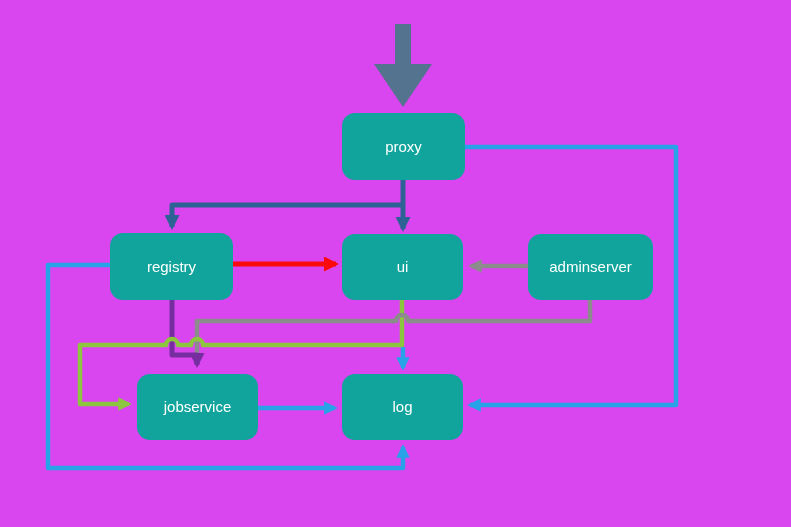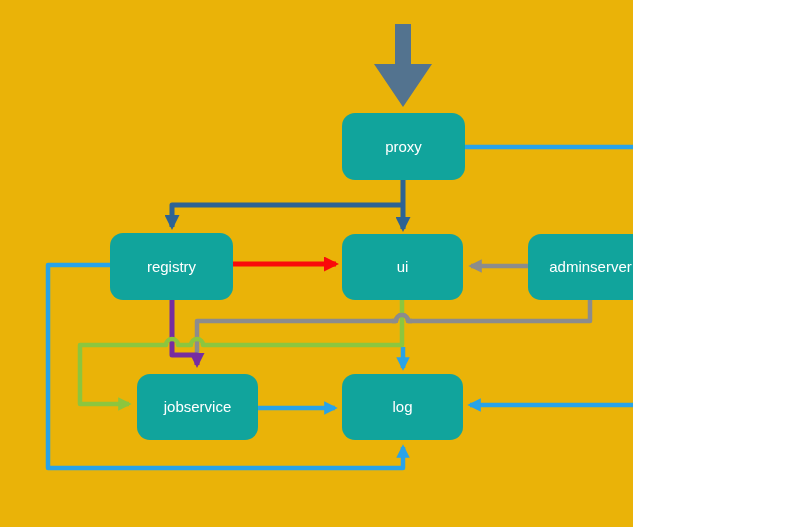--- a/index.html
+++ b/index.html
@@ -1,18 +1,18 @@
 <!DOCTYPE html>
 <html><head>
 <meta charset="utf-8">
 <style>
   html,body{margin:0;padding:0;background:#ffffff;}
   .stage{
-    width:633px;height:527px;position:relative;overflow:hidden;
-    background:#eab308;
+    width:791px;height:527px;position:relative;overflow:hidden;
+    background:#d946ef;
     font-family:"Liberation Sans",sans-serif;
   }
   svg{display:block;}
   .edge{fill:none;stroke-linejoin:round;stroke-linecap:butt;}
   .w5{stroke-width:5;}
   .w45{stroke-width:4.5;}
   .node-rect{stroke:none;}
   .node-label{
     font-family:"Liberation Sans",sans-serif;
     font-size:15px;

